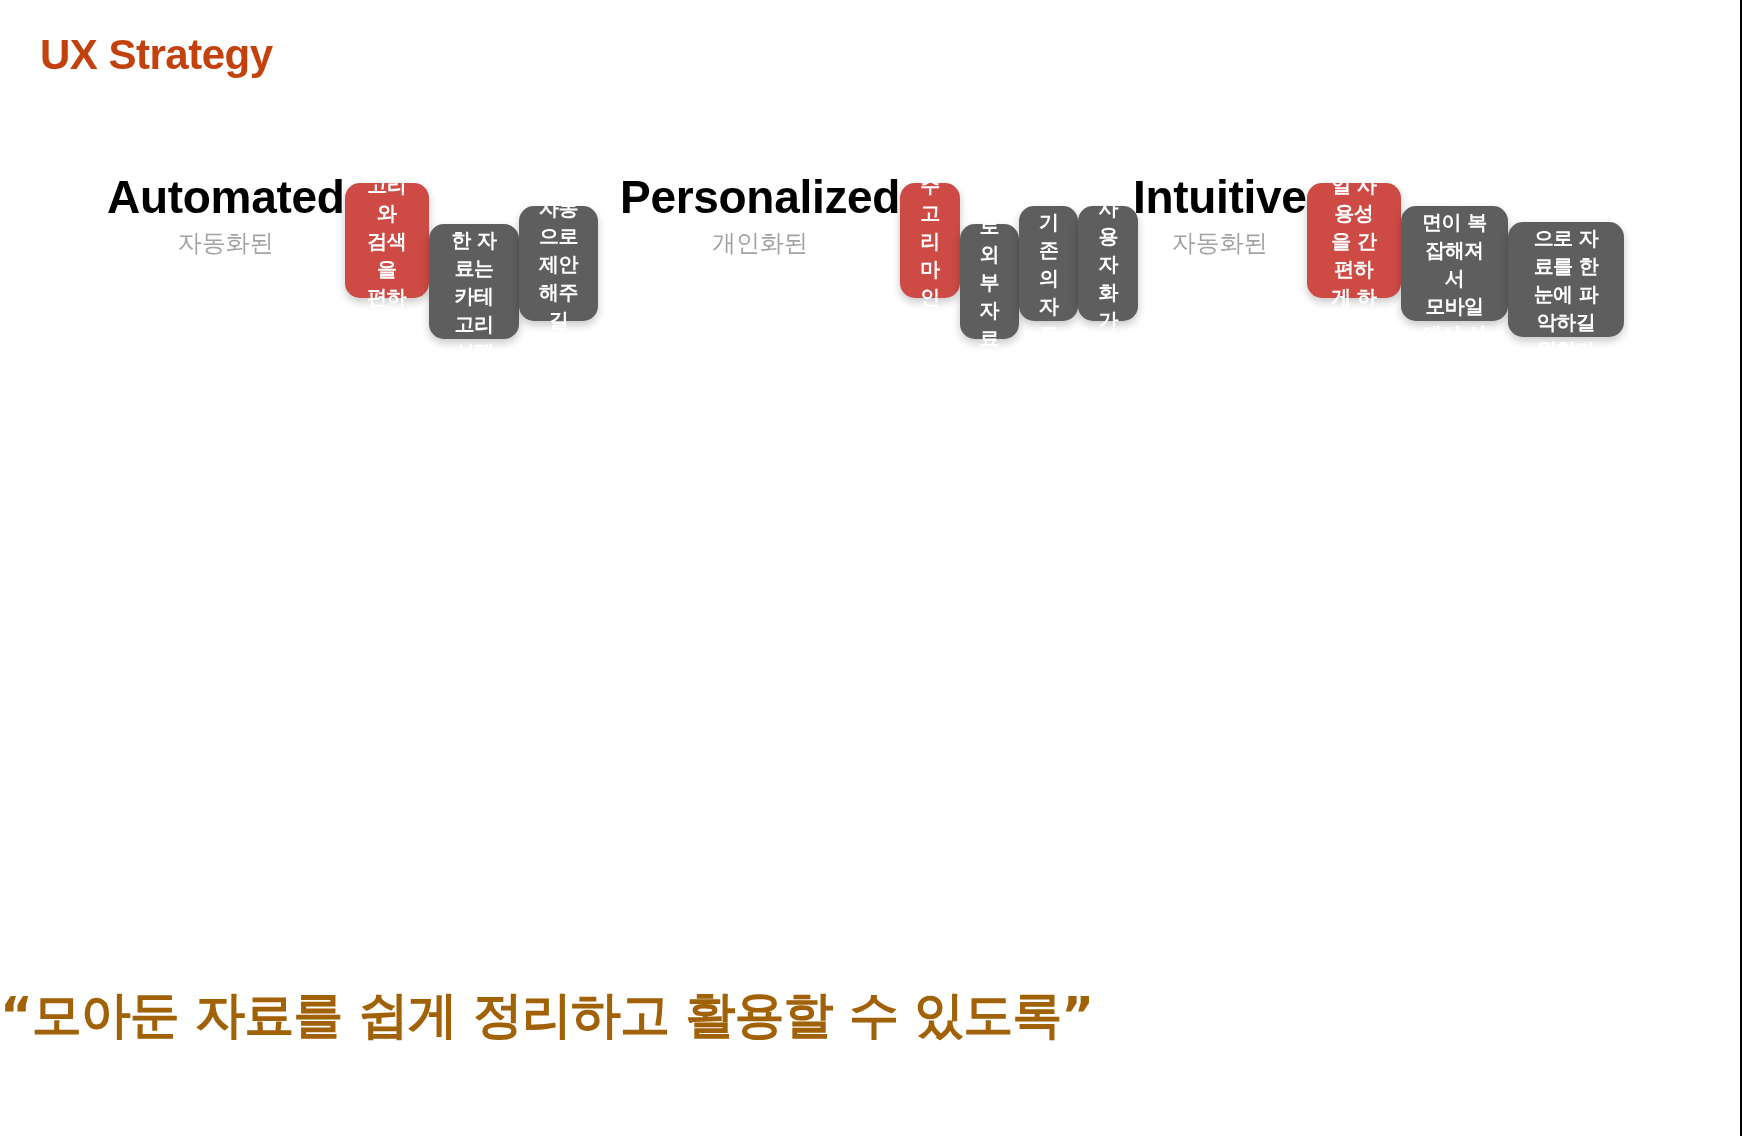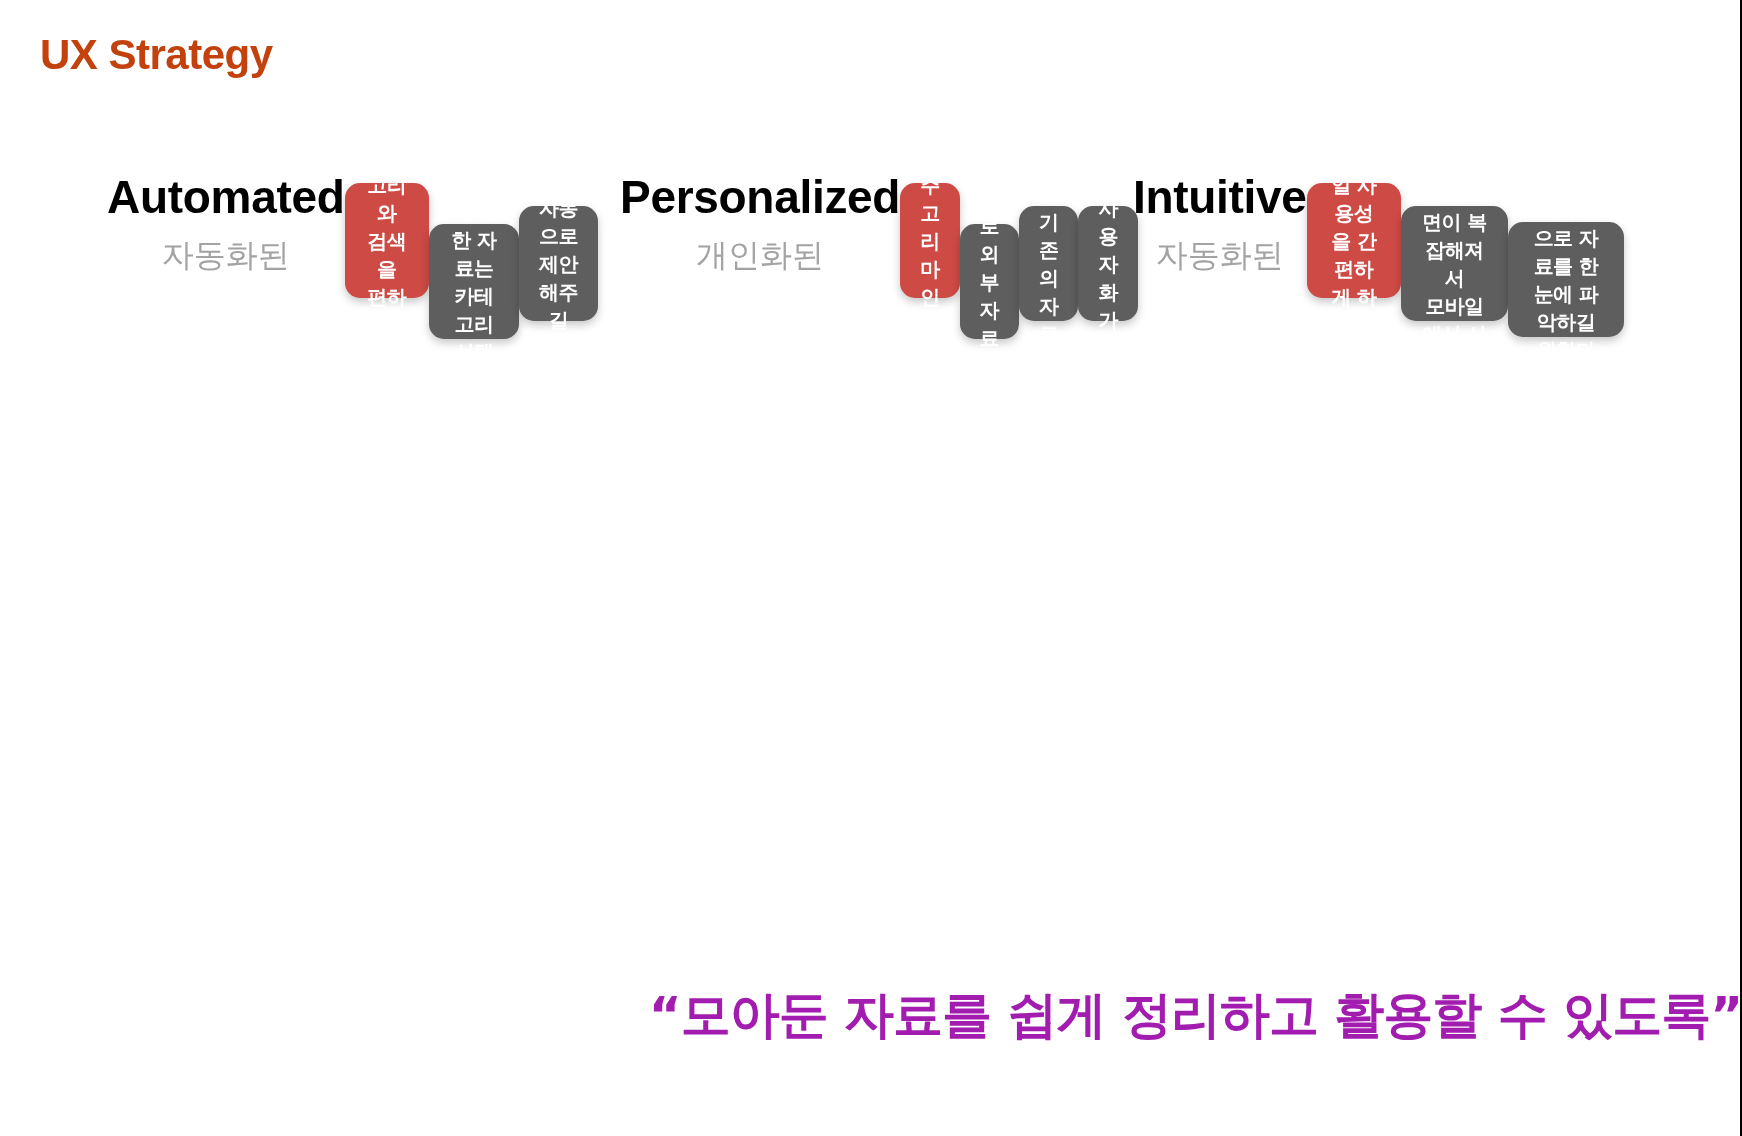--- a/index.html
+++ b/index.html
@@ -54,24 +54,24 @@
   .col-title {
     font-family: "Liberation Sans", "DejaVu Sans", sans-serif;
     font-weight: 700;
     font-size: 46px;
     color: #000000;
     line-height: 54px;
     letter-spacing: -0.3px;
   }
   .col-subtitle {
     font-family: "DejaVu Sans", sans-serif;
-    font-size: 32px;
+    font-size: 24px;
     color: #a3a3a3;
     line-height: 30px;
-    margin-top: 16px;
+    margin-top: 4px;
   }
   .card {
     height: 115px;
     border-radius: 15px;
     display: flex;
     align-items: center;
     justify-content: center;
     text-align: center;
     color: #ffffff;
     font-family: "DejaVu Sans", sans-serif;
@@ -92,25 +92,25 @@
     background: #5e5e5e;
   }
   .card.need.first { margin-top: 54px; }
   .card.need.rest { margin-top: 36px; }
   .card.need.offset { margin-top: 52px; }
   .quote {
     position: absolute;
     left: 0;
     width: 1742px;
     top: 985px;
-    text-align: right;
+    text-align: left;
     font-family: "DejaVu Sans", sans-serif;
     font-weight: 700;
     font-size: 50px;
-    color: #a21caf;
+    color: #a16207;
     letter-spacing: -1px;
     line-height: 60px;
   }
 </style>
 </head>
 <body>
 
 <div class="frame-edge"></div>
 
 <div class="page-title">UX Strategy</div>

